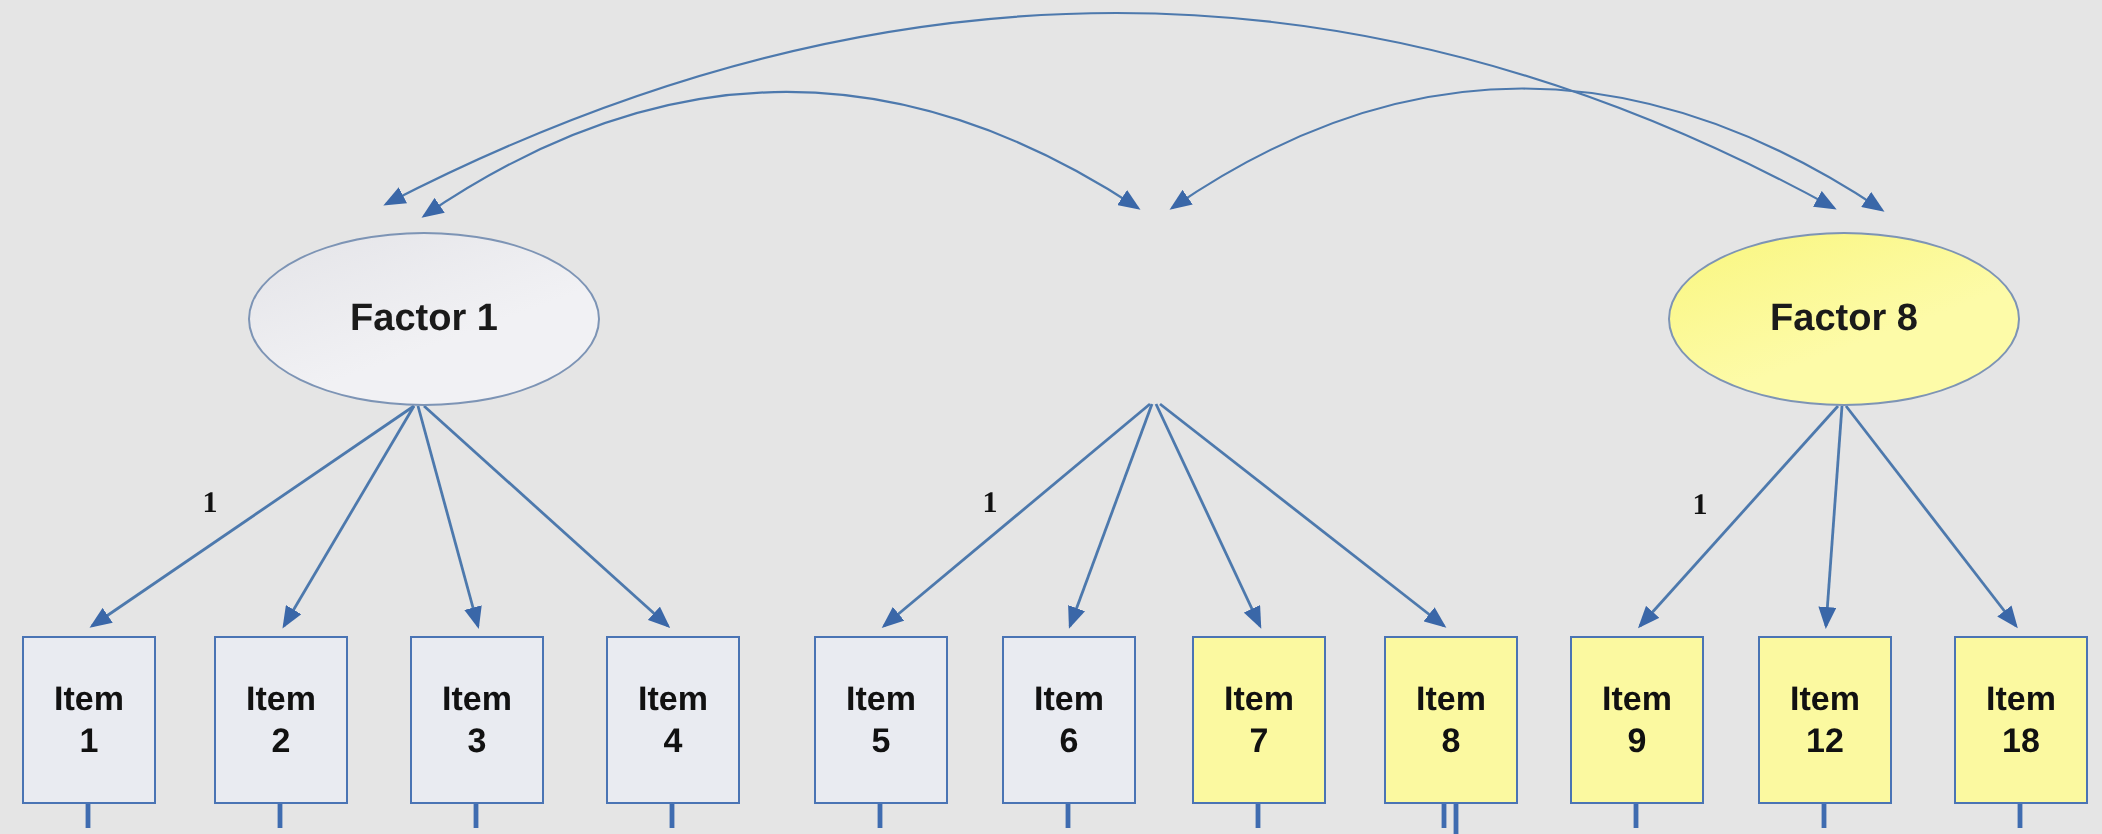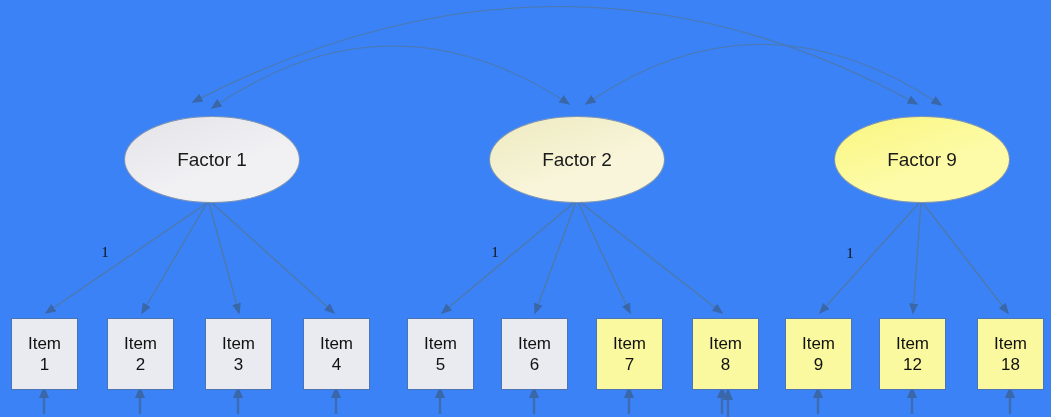--- a/index.html
+++ b/index.html
@@ -1,22 +1,23 @@
 <!DOCTYPE html>
 <html><head>
 <meta charset="utf-8">
 <style>
   html, body { margin: 0; padding: 0; background: #ffffff; }
   .canvas {
     position: relative;
     width: 1051px;
     height: 417px;
-    background: #3b82f6;
+    background: #e5e5e5;
     overflow: hidden;
     font-family: "Liberation Sans", sans-serif;
+    font-weight: bold;
   }
   .connector-layer {
     position: absolute;
     left: 0; top: 0;
     width: 1051px; height: 417px;
   }
   .factor {
     position: absolute;
     width: 176px;
     height: 87px;
@@ -29,21 +30,21 @@
     color: #1a1a1a;
     box-sizing: border-box;
   }
   .factor-1 { left: 124px; top: 116px; background: linear-gradient(160deg, #e4e4e8, #f1f1f4 60%); }
   .factor-2 { left: 489px; top: 116px; background: linear-gradient(160deg, #edeac0, #f8f5da 60%); }
   .factor-3 { left: 834px; top: 116px; background: linear-gradient(160deg, #f9f67f, #fdfba8 60%); }
   .item {
     position: absolute;
     top: 318px;
     width: 67px;
-    height: 72px;
+    height: 84px;
     border: 1.5px solid #4a74b4;
     box-sizing: border-box;
     display: flex;
     flex-direction: column;
     align-items: center;
     justify-content: center;
     font-size: 17px;
     line-height: 21px;
     color: #111111;
     text-align: center;
@@ -105,25 +106,22 @@
     <path d="M 722 414 L 722 388" fill="none" stroke="#3f6cb0" stroke-width="2.4" marker-end="url(#errhead)"></path>
     <path d="M 728 417 L 728 390" fill="none" stroke="#3f6cb0" stroke-width="2.4" marker-end="url(#errhead)"></path>
     <path d="M 818 414 L 818 388" fill="none" stroke="#3f6cb0" stroke-width="2.4" marker-end="url(#errhead)"></path>
     <path d="M 912 414 L 912 388" fill="none" stroke="#3f6cb0" stroke-width="2.4" marker-end="url(#errhead)"></path>
     <path d="M 1010 414 L 1010 388" fill="none" stroke="#3f6cb0" stroke-width="2.4" marker-end="url(#errhead)"></path>
   </svg>
 
   <div class="factor factor-1">
     <span>Factor 1</span>
   </div>
-  <div class="factor factor-2">
-    <span>Factor 2</span>
-  </div>
   <div class="factor factor-3">
-    <span>Factor 9</span>
+    <span>Factor 8</span>
   </div>
 
   <div class="loading-one" style="left: 97px; top: 244px;">1</div>
   <div class="loading-one" style="left: 487px; top: 244px;">1</div>
   <div class="loading-one" style="left: 842px; top: 245px;">1</div>
 
   <div class="item item-gray" style="left: 11px;">
     <span>Item</span>
     <span>1</span>
   </div>

